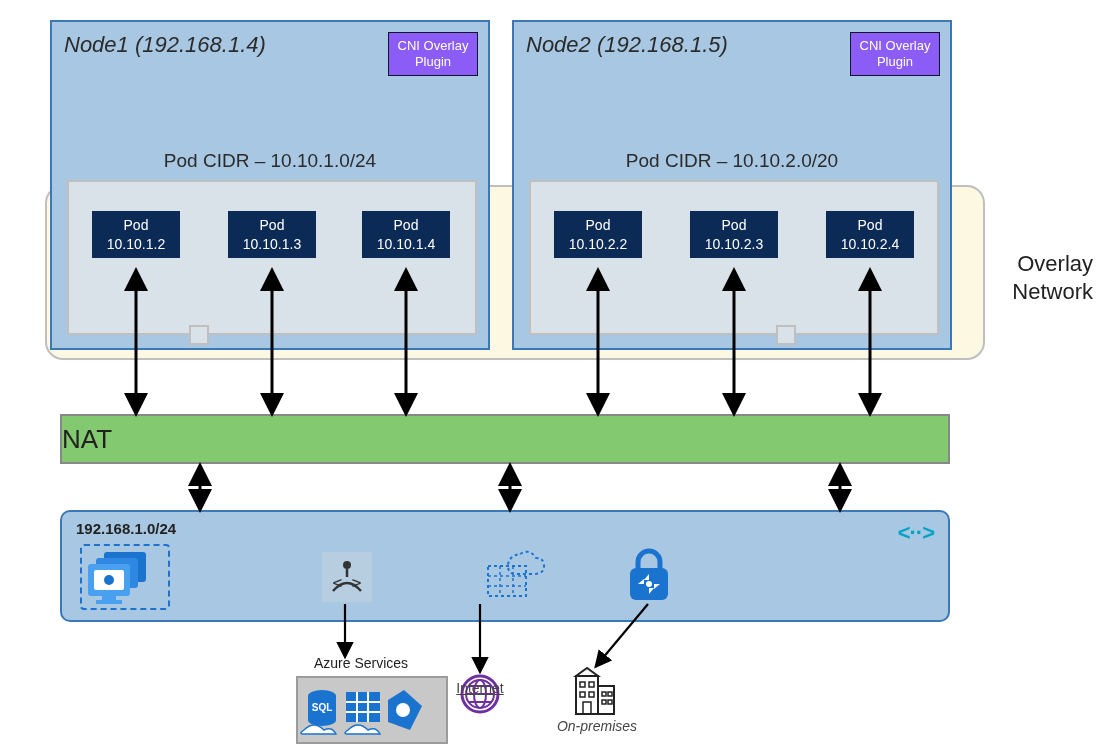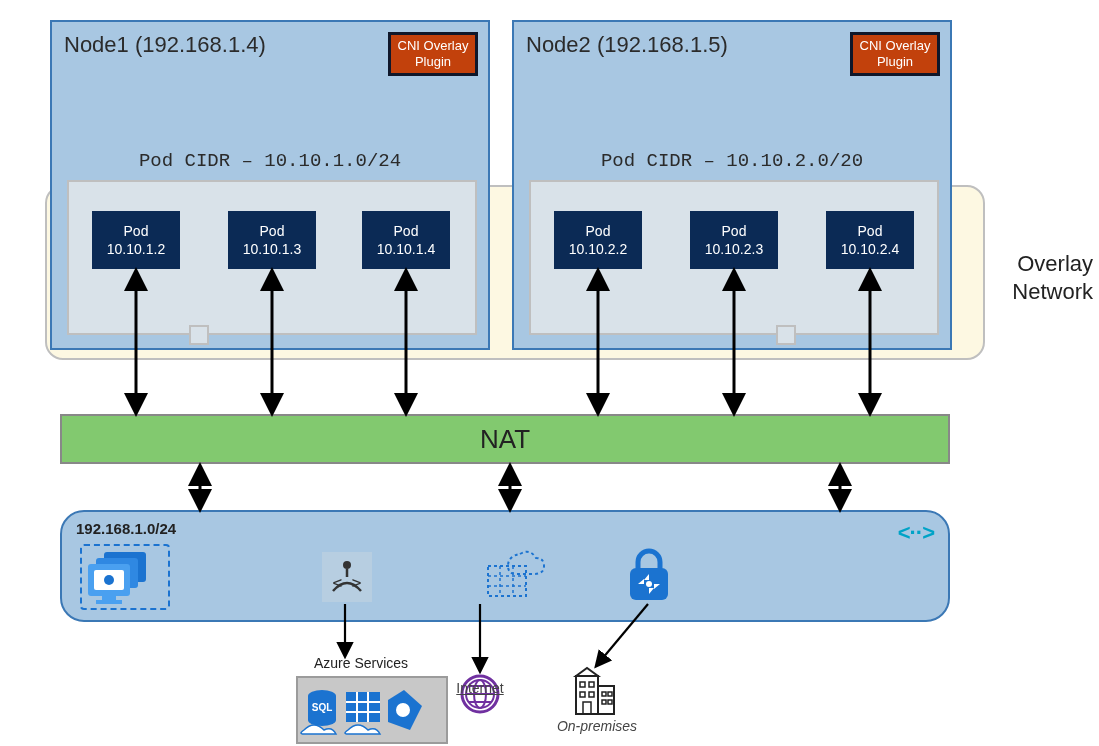--- a/index.html
+++ b/index.html
@@ -38,52 +38,51 @@
 
   
   .node-box {
     width: 440px; height: 330px;
     background: #a8c7e2;
     border: 2px solid #3b78b5;
   }
   .node-title {
     position: absolute;
     left: 12px; top: 10px;
-    font-size: 22px; color: #2b2b2b;
+    font-size: 22px; color: #2b2b2b; font-style: italic;
   }
   .cni-chip {
     position: absolute;
     right: 10px; top: 10px;
     width: 90px; height: 44px;
-    background: #c2410c;
-    border: 3px solid #0f172a;
+    background: #8b5cf6;
+    border: 1px solid #0f172a;
     color: #fff;
     font-size: 13px;
     display:flex; align-items:center; justify-content:center;
     text-align:center; line-height:1.2;
     padding: 2px;
   }
   .pod-cidr {
     position: absolute;
     left: 0; right: 0; top: 128px;
     text-align: center;
     font-size: 19px;
     color: #2b2b2b;
-    font-family: Liberation Mono, monospace;
   }
   .inner-box {
     position: absolute;
     left: 15px; top: 158px;
     width: 410px; height: 155px;
     background: #d9e2e9;
     border: 2px solid #bfbfbf;
   }
   .pod {
     position: absolute;
-    width: 88px; height: 58px;
+    width: 88px; height: 47px;
     background: #0b2a55;
     border: 1px solid #0b2a55;
     color: #fff;
     font-size: 14px;
     display:flex; flex-direction:column;
     align-items:center; justify-content:center;
     line-height: 1.3;
   }
   .pod .p1 { font-size: 14px; }
   .pod .p2 { font-size: 14px; }
@@ -94,31 +93,31 @@
     background: #d9e2e9;
     bottom:-12px;
   }
 
   
   .nat {
     left: 60px; top: 414px;
     width: 890px; height: 50px;
     background: #82c96f;
     border: 2px solid #888;
-    display:flex; align-items:center; justify-content:center;
+    display:flex; align-items:center; justify-content:flex-start;
     font-size: 26px; color: #222;
   }
 
   
   .vnet {
     left: 60px; top: 510px;
     width: 890px; height: 112px;
     background: #a8c7e2;
     border: 2px solid #3b78b5;
-    border-radius: 24px;
+    border-radius: 10px;
   }
   .subnet-label {
     position:absolute; left: 14px; top: 8px;
     font-size: 15px; font-weight: bold; color:#222;
   }
   .vnet-label {
     position:absolute; right: 18px; bottom: 10px;
     font-size: 18px; color:#222;
   }
   .vnet-icon {

